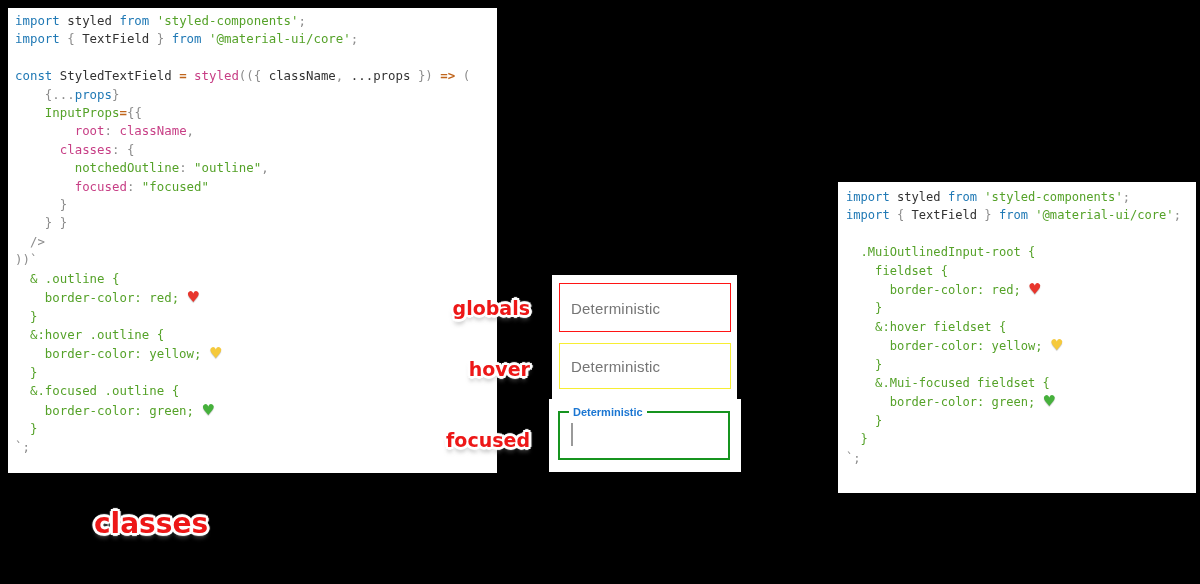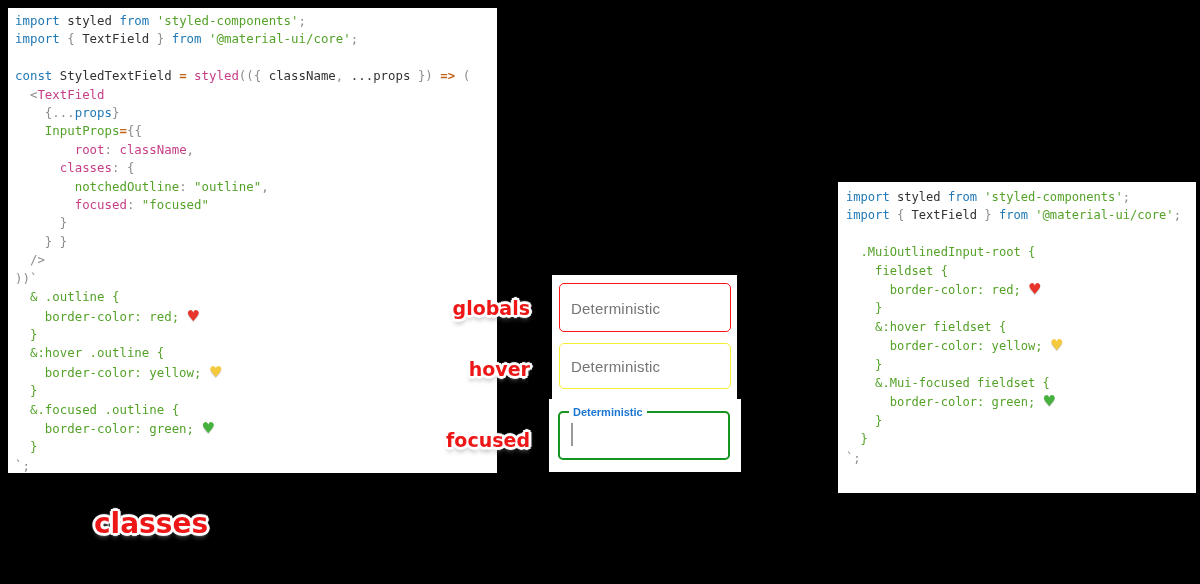--- a/index.html
+++ b/index.html
@@ -26,21 +26,21 @@
       text-shadow:0 1px 1px rgba(0,0,0,0.25);}
   .tok-hr{color:var(--heart-red);}
   .tok-hy{color:var(--heart-yellow);}
   .tok-hg{color:var(--heart-green);}
 
   
   .demo-card{position:absolute;background:var(--card,#fff);}
   .card-a{left:552px;top:275px;width:185px;height:124px;}
   .card-b{left:549px;top:399px;width:192px;height:73px;}
 
-  .tf{position:absolute;background:#fff;border-radius:5px;box-sizing:border-box;}
+  .tf{position:absolute;background:#fff;border-radius:0;box-sizing:border-box;}
   .tf-default{left:559px;top:283px;width:172px;height:49px;border:1.5px solid var(--field-red);}
   .tf-hover{left:559px;top:343px;width:172px;height:46px;border:1.5px solid var(--field-yellow);}
   .tf-focused{left:558px;top:411px;width:172px;height:49px;border:2px solid var(--field-green);}
   .tf-placeholder{position:absolute;left:11px;top:50%;transform:translateY(-50%);
       font-size:15px;color:var(--placeholder-gray);letter-spacing:.2px;}
   .tf-notch-label{position:absolute;top:-8px;left:9px;background:#fff;padding:0 4px;
       font-size:11px;font-weight:bold;color:var(--focus-label-blue);line-height:14px;}
   .tf-cursor{position:absolute;left:11px;top:10px;width:2px;height:23px;background:var(--cursor-gray);}
 
   
@@ -64,21 +64,20 @@
 <body>
 
 <div class="canvas">
 
   <section class="code-card left">
     <div class="code">
         <div class="code-line"><span class="tok-k">import</span><span class="tok-p"> styled </span><span class="tok-k">from</span><span class="tok-p"> </span><span class="tok-s">'styled-components'</span><span class="tok-gy">;</span></div>
         <div class="code-line"><span class="tok-k">import</span><span class="tok-p"> </span><span class="tok-gy">{</span><span class="tok-p"> TextField </span><span class="tok-gy">}</span><span class="tok-p"> </span><span class="tok-k">from</span><span class="tok-p"> </span><span class="tok-s">'@material-ui/core'</span><span class="tok-gy">;</span></div>
         <div class="code-line">&nbsp;</div>
         <div class="code-line"><span class="tok-k">const</span><span class="tok-p"> StyledTextField </span><span class="tok-o">=</span><span class="tok-p"> </span><span class="tok-m">styled</span><span class="tok-gy">(({ </span><span class="tok-p">className</span><span class="tok-gy">, </span><span class="tok-p">...props</span><span class="tok-gy"> }) </span><span class="tok-o">=&gt;</span><span class="tok-gy"> (</span></div>
-        <div class="code-line"><span class="tok-gy">  &lt;</span><span class="tok-m">TextField</span></div>
         <div class="code-line"><span class="tok-gy">    {...</span><span class="tok-k">props</span><span class="tok-gy">}</span></div>
         <div class="code-line"><span class="tok-p">    </span><span class="tok-g">InputProps</span><span class="tok-o">=</span><span class="tok-gy">{{</span></div>
         <div class="code-line"><span class="tok-p">        </span><span class="tok-m">root</span><span class="tok-gy">: </span><span class="tok-m">className</span><span class="tok-gy">,</span></div>
         <div class="code-line"><span class="tok-p">      </span><span class="tok-m">classes</span><span class="tok-gy">: {</span></div>
         <div class="code-line"><span class="tok-p">        </span><span class="tok-g">notchedOutline</span><span class="tok-gy">: </span><span class="tok-s">"outline"</span><span class="tok-gy">,</span></div>
         <div class="code-line"><span class="tok-p">        </span><span class="tok-m">focused</span><span class="tok-gy">: </span><span class="tok-s">"focused"</span></div>
         <div class="code-line"><span class="tok-gy">      }</span></div>
         <div class="code-line"><span class="tok-gy">    } }</span></div>
         <div class="code-line"><span class="tok-gy">  /&gt;</span></div>
         <div class="code-line"><span class="tok-gy">))`</span></div>

